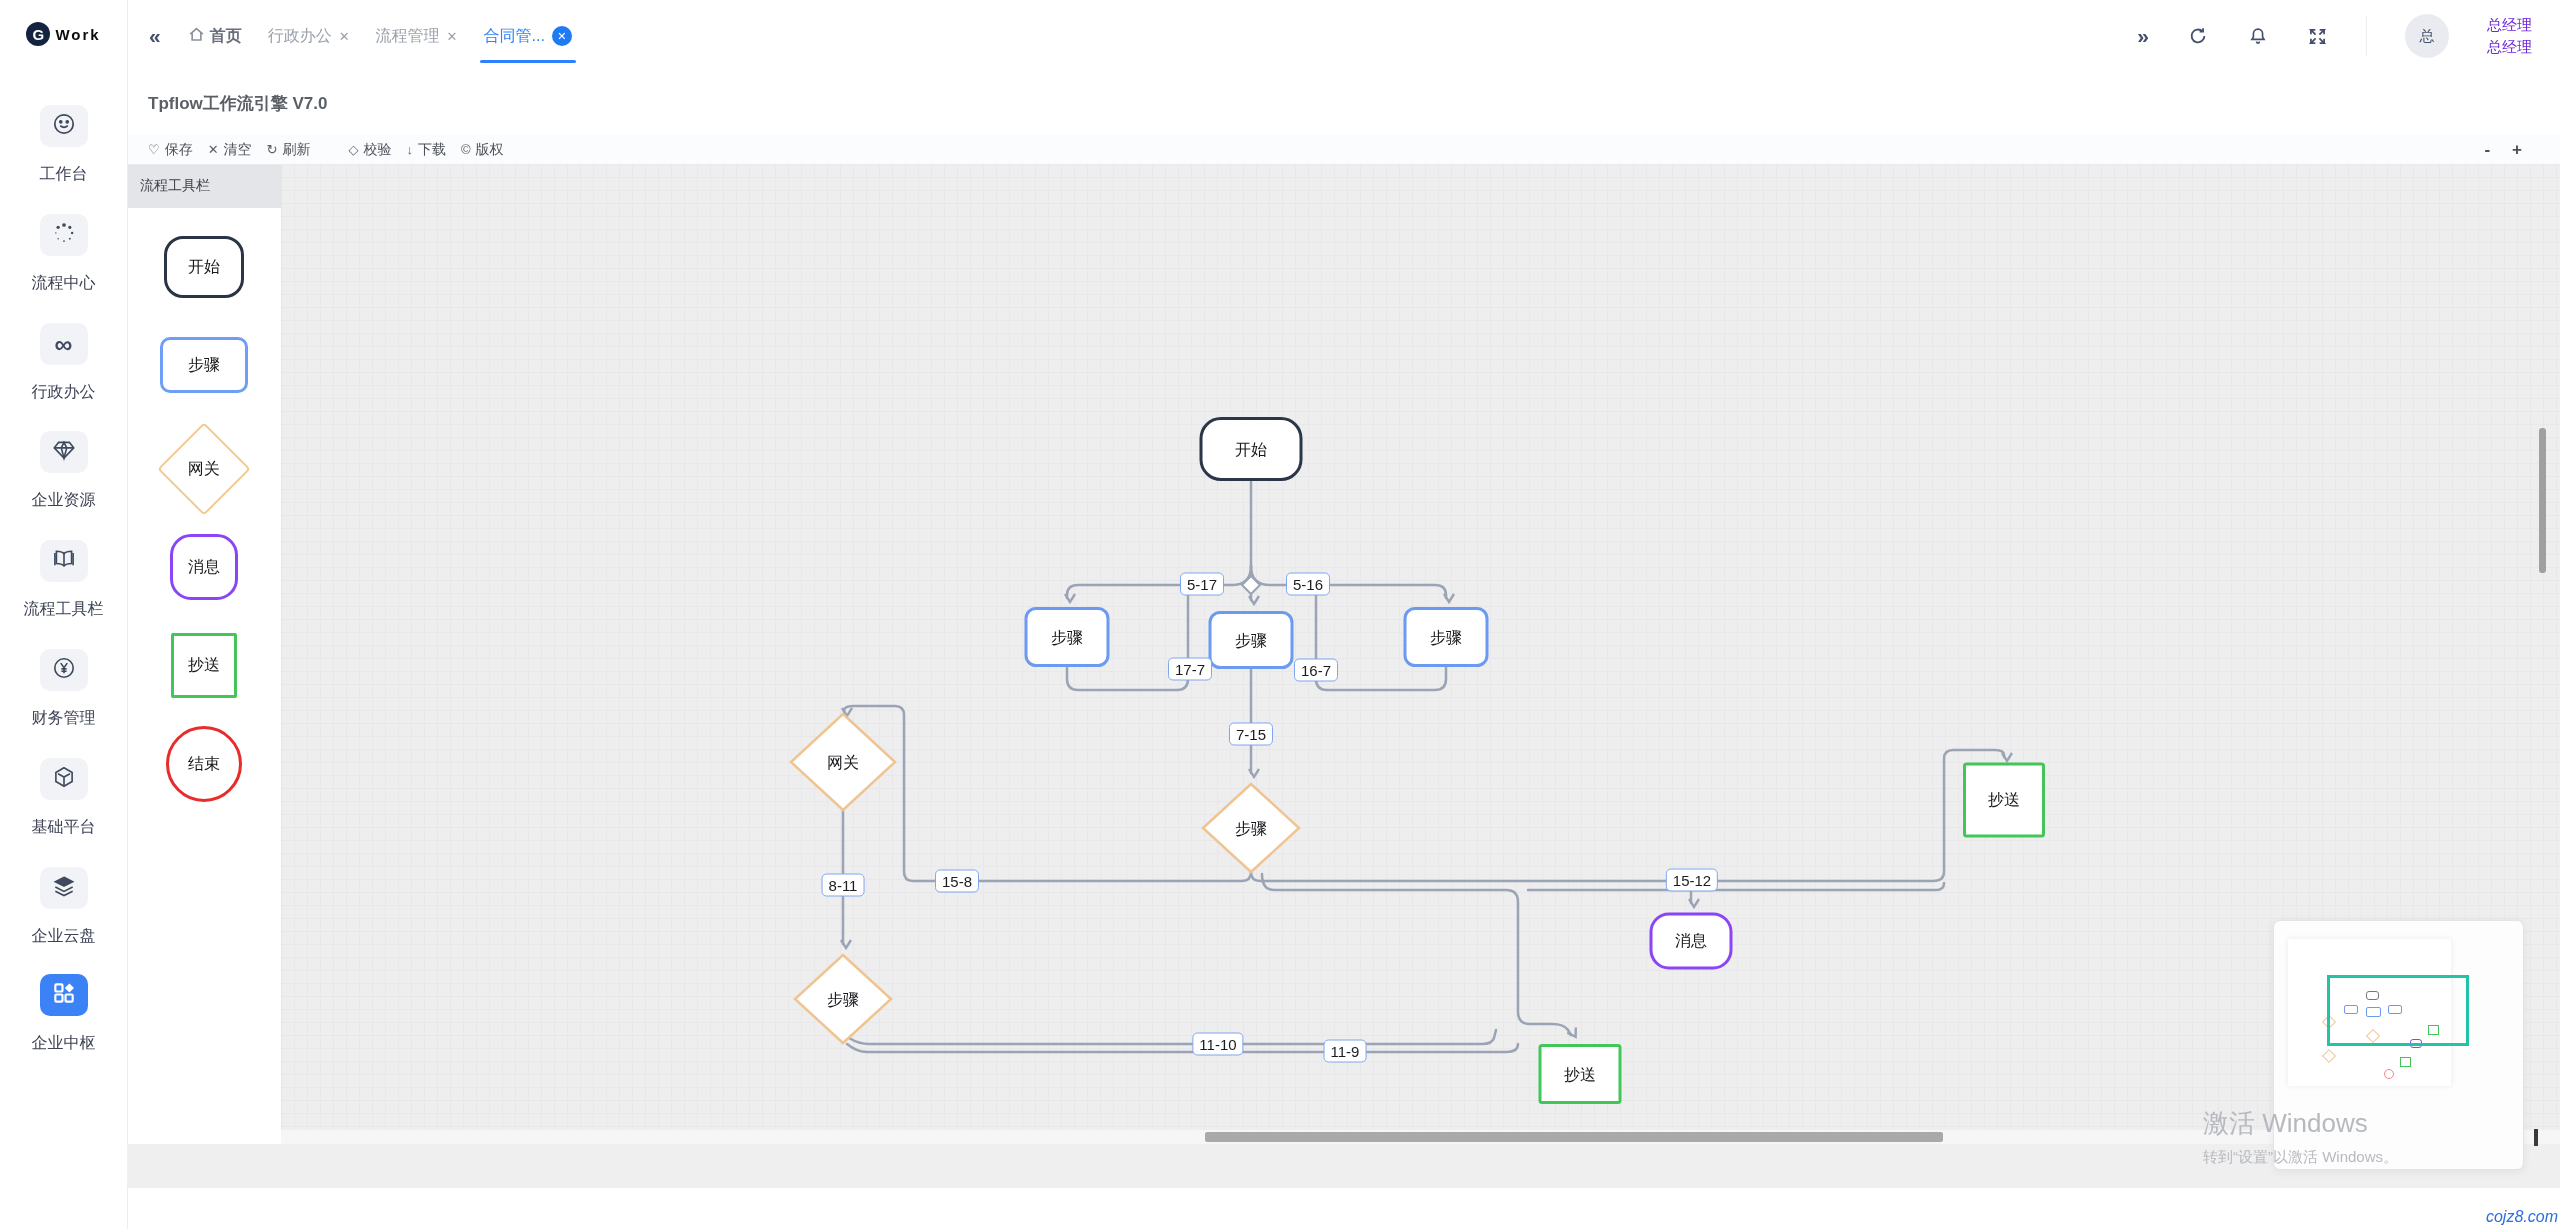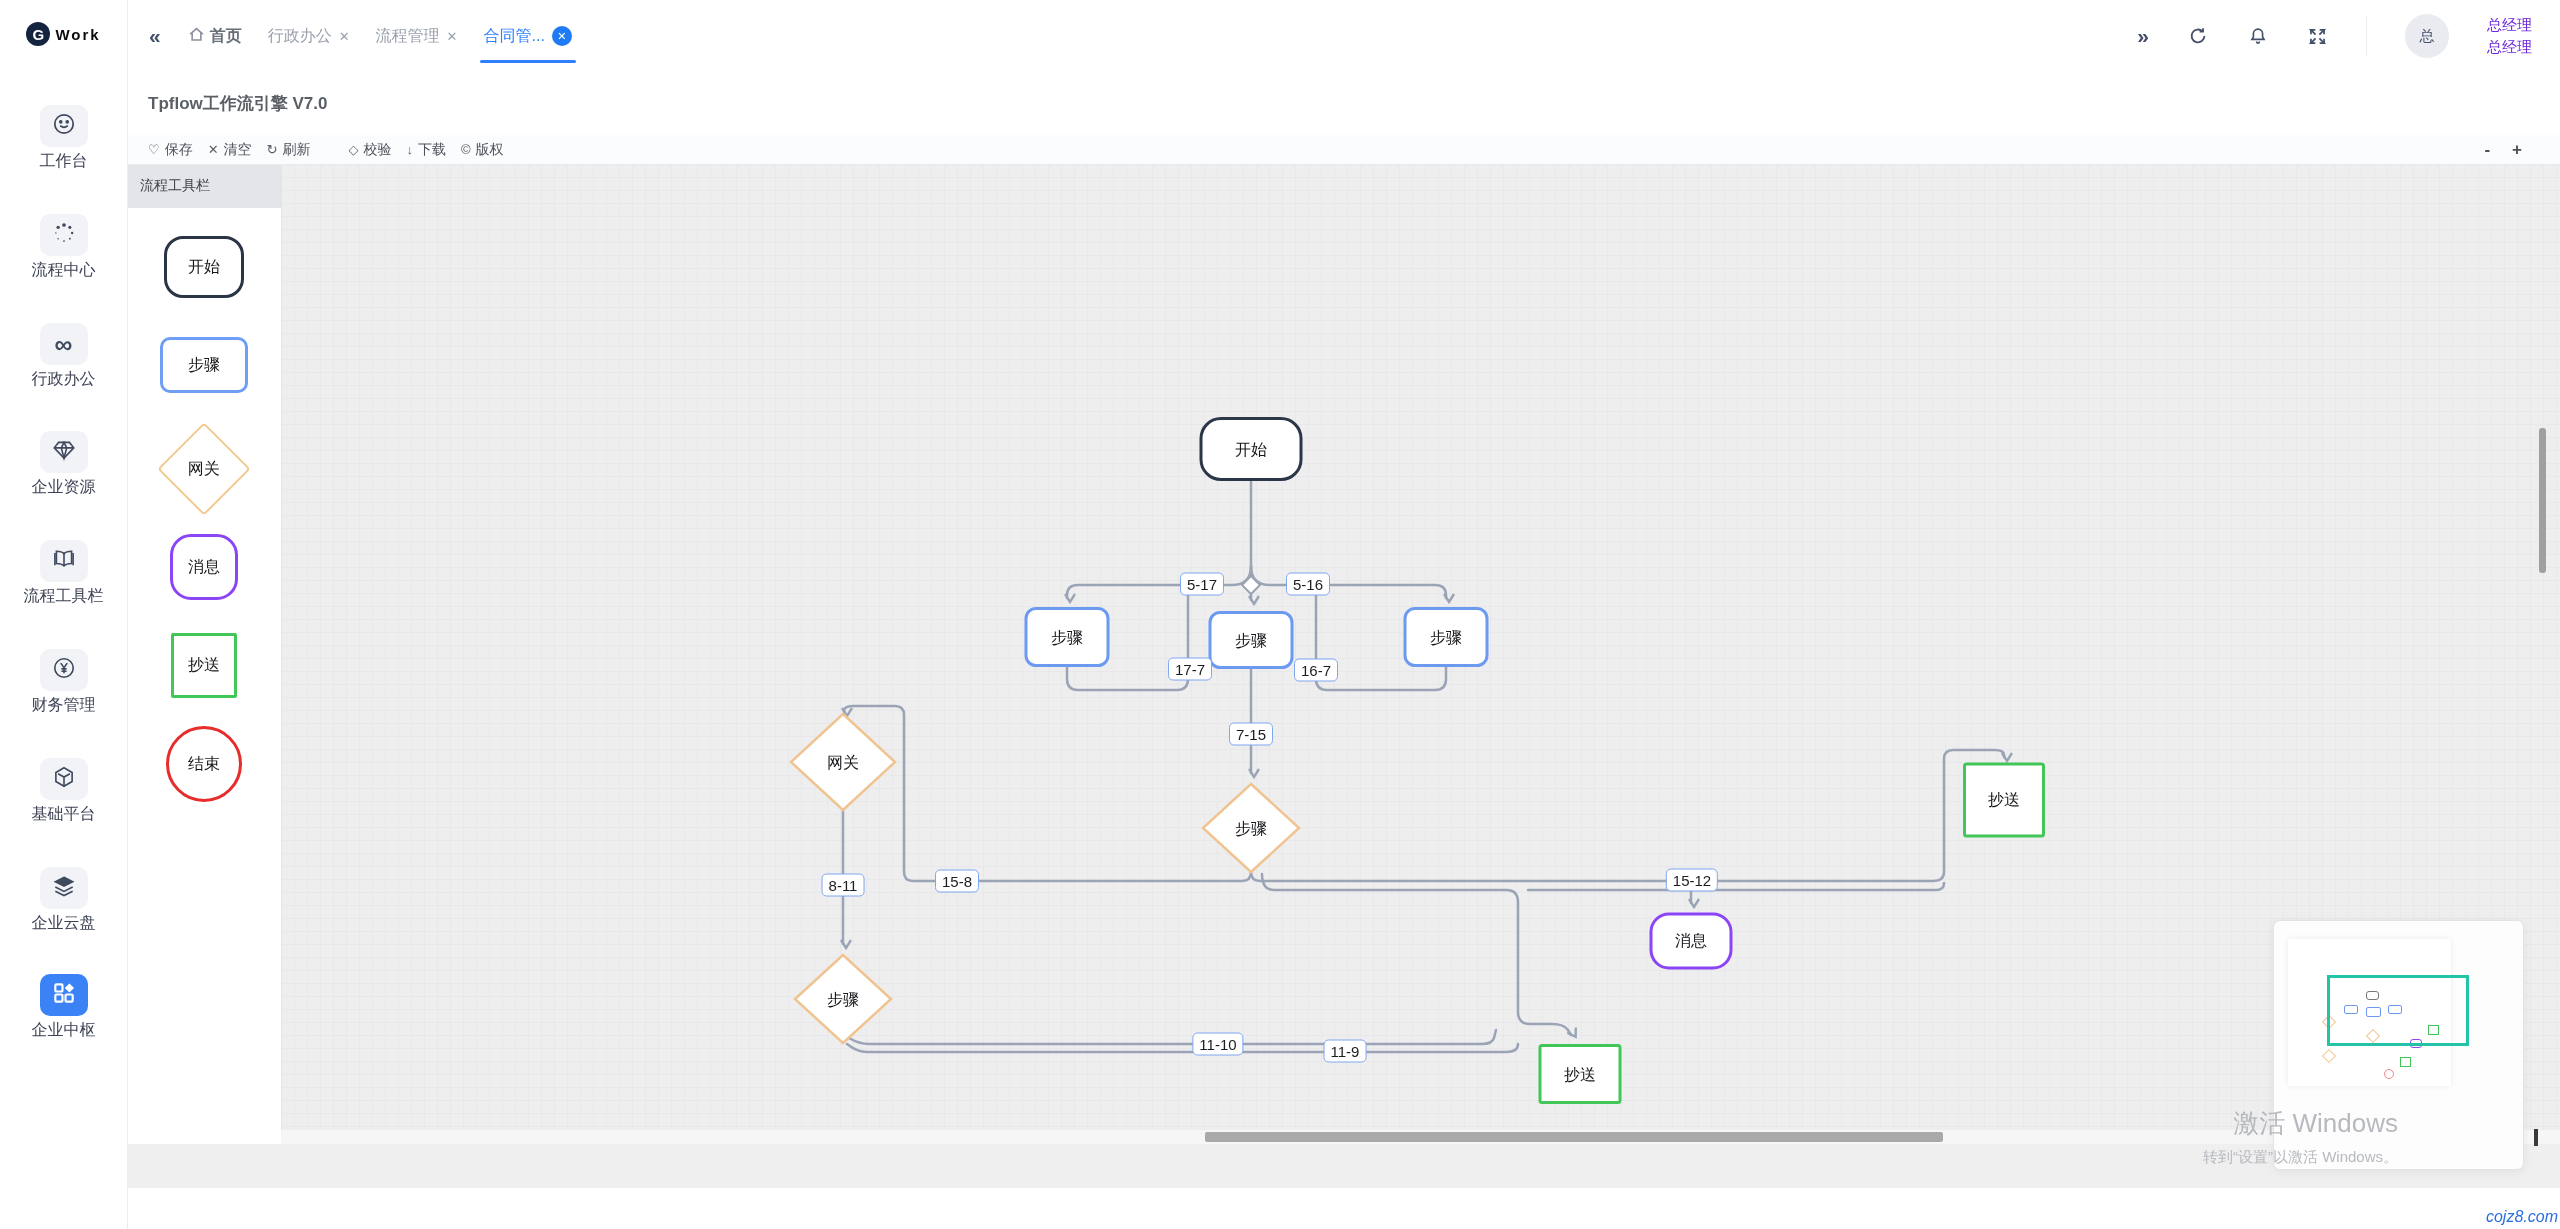--- a/index.html
+++ b/index.html
@@ -9,21 +9,21 @@
   .sidebar{position:absolute;left:0;top:0;width:127px;height:1229px;background:#fff;
            border-right:1px solid #ececf0;z-index:5;}
   .logo{position:absolute;left:0;top:22px;width:127px;display:flex;align-items:center;justify-content:center;gap:5px;}
   .logo .gmark{width:24px;height:24px;border-radius:50%;background:#14233f;color:#fff;font-weight:900;
                font-size:15px;display:flex;align-items:center;justify-content:center;}
   .logo .gword{font-size:15px;font-weight:800;color:#0c0c0c;letter-spacing:2px;}
   .side-item{position:absolute;left:0;width:127px;text-align:center;}
   .side-ic{width:48px;height:42px;margin:0 auto;background:#f1f3f6;border-radius:10px;
            display:flex;align-items:center;justify-content:center;color:#3f4a5f;}
   .side-ic.active{background:#3b82f6;color:#fff;}
-  .side-lb{margin-top:4px;font-size:16px;color:#3d4354;}
+  .side-lb{margin-top:17px;font-size:16px;color:#3d4354;}
   .inf{font-size:25px;font-weight:bold;line-height:20px;}
   
   .tabbar{position:absolute;left:127px;top:0;right:0;height:72px;background:#fff;
           border-bottom:1px solid #f0f1f3;display:flex;align-items:center;z-index:4;}
   .chev{font-size:21px;font-weight:bold;color:#44506a;margin-left:22px;}
   .tab{display:flex;align-items:center;gap:7px;margin-left:26px;font-size:16px;color:#9aa0ab;position:relative;height:100%;}
   .tab .x{font-size:13px;color:#9aa0ab;}
   .tab.home{color:#686f7a;font-weight:bold;gap:4px;}
   .tab.active{color:#2f80ff;}
   .tab.active .underline{position:absolute;left:-4px;bottom:9px;width:96px;height:3px;background:#2f80ff;border-radius:2px;}
@@ -82,21 +82,21 @@
   .cursorbar{position:absolute;left:2534px;top:1129px;width:4px;height:17px;background:#3a3a3a;z-index:9;}
   .footer{position:absolute;left:127px;right:0;top:1188px;height:41px;background:#fff;z-index:5;}
   .footer .f{position:absolute;left:0;right:0;top:10px;text-align:center;font-size:16px;color:#3a3d42;}
   .watermark{position:absolute;right:2px;top:1208px;font-size:16px;font-style:italic;color:#2b6fdf;z-index:9;}
   
   .minimap{position:absolute;left:2273px;top:920px;width:249px;height:248px;background:#fdfdfe;
            border:1px solid #e3e3e6;border-radius:7px;box-shadow:0 2px 10px rgba(0,0,0,.06);z-index:7;}
   .mm-inner{position:absolute;left:14px;top:18px;width:163px;height:147px;background:#fff;box-shadow:0 0 6px rgba(0,0,0,.08);}
   .mm-view{position:absolute;left:53px;top:54px;width:136px;height:65px;border:3px solid #22c3a6;background:transparent;}
   .mm-dot{position:absolute;border:1px solid #9aa4b5;background:#fff;}
-  .winact{position:absolute;left:2203px;top:1106px;z-index:8;color:#b6b9be;text-align:right;}
+  .winact{position:absolute;left:2203px;top:1106px;z-index:8;color:#b6b9be;}
   .winact .l1{font-size:26px;font-weight:300;}
   .winact .l2{font-size:15px;margin-top:7px;}
 </style>
 </head>
 <body>
 
 <div id="root">
 
   <aside class="sidebar">
     <div class="logo">

